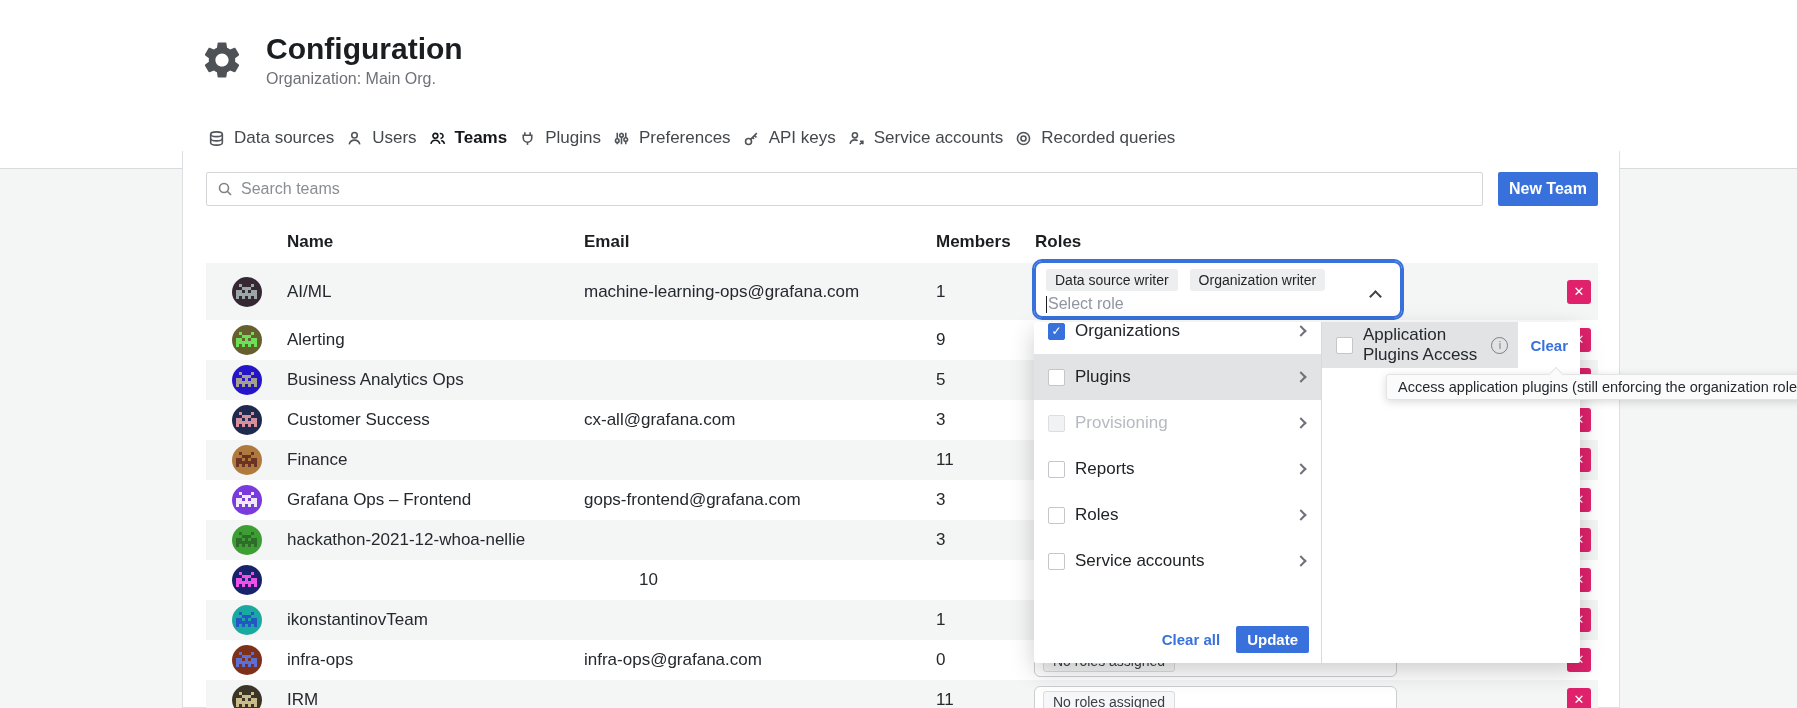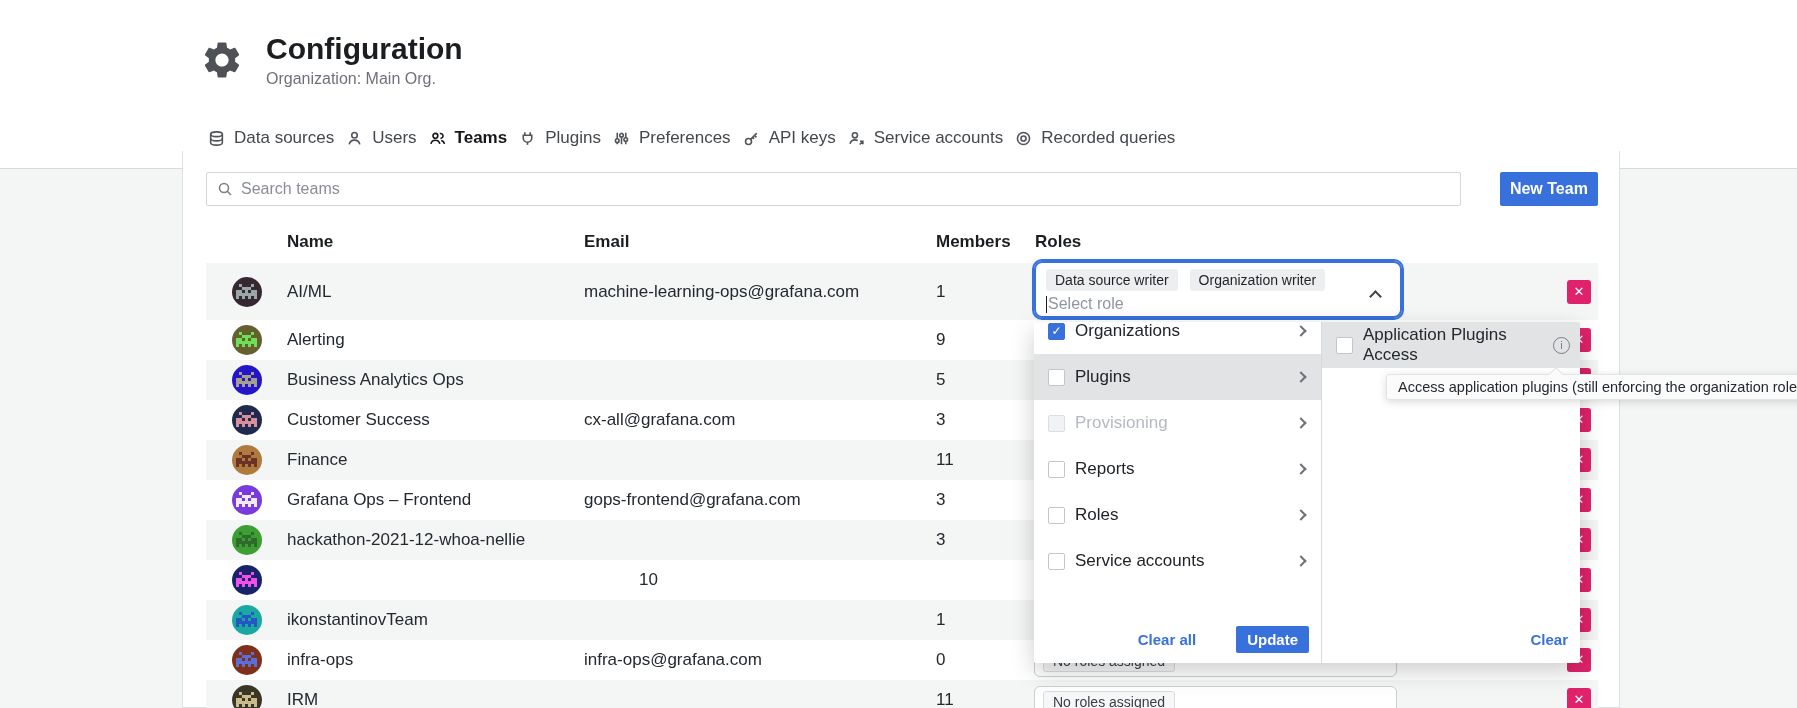--- a/index.html
+++ b/index.html
@@ -26,21 +26,21 @@
   
   .content-panel { position:absolute; left:182px; top:151px; width:1438px; height:557px;
     background:#ffffff; border:1px solid #dde0e3; border-top:none; z-index:1; }
   .toolbar { position:absolute; left:23px; top:21px; width:1392px; height:34px; display:flex; gap:15px; }
   .searchbox { width:1277px; height:34px; display:flex; align-items:center; gap:8px;
     border:1px solid #d4d6d9; border-radius:2px; padding:0 10px; background:#fff; }
   .searchbox input { border:none; outline:none; flex:1; font-size:16px;
     font-family:"Liberation Sans",sans-serif; color:#24292e; background:transparent; }
   .searchbox input::placeholder { color:#8a8e94; }
   .btn-primary { background:#3871dc; color:#fff; border:none; border-radius:2px;
-    font-weight:bold; font-size:16px; font-family:"Liberation Sans",sans-serif; cursor:pointer;margin-left:24px; }
+    font-weight:bold; font-size:16px; font-family:"Liberation Sans",sans-serif; cursor:pointer; }
   .newteam { width:100px; height:34px; }
 
   .thead { position:absolute; left:23px; top:81px; width:1392px; height:33px;
     display:flex; align-items:flex-start; font-weight:bold; font-size:17px; color:#1b1e21; }
   .rows  { position:absolute; left:23px; top:112px; width:1392px; }
   .trow { display:flex; align-items:center; height:40px; font-size:17px; }
   .trow.tall { height:57px; }
   .trow.stripe { background:#f4f5f5; }
   .c-avatar  { width:81px; display:flex; justify-content:center; }
   .c-name    { width:297px; }
@@ -87,21 +87,21 @@
   .checkbox.checked { background:#3871dc; border-color:#3871dc; color:#fff; }
   .checkbox.disabled { background:#f1f2f4; border-color:#dcdee1; }
   .chev-right { margin-left:auto; width:8px; height:8px; border-top:2px solid #6e7278;
     border-right:2px solid #6e7278; transform:rotate(45deg); flex:none; }
   .menu-footer { height:47px; display:flex; align-items:center; justify-content:flex-end;
     gap:16px; padding:0 12px; }
   .linkbtn { color:#3871dc; font-weight:bold; font-size:15px; background:none; border:none;
     font-family:"Liberation Sans",sans-serif; cursor:pointer; }
   .update-btn { font-size:15px; padding:5px 11px; }
 
-  .submenu-col { flex:1; display:flex; flex-direction:column; }
+  .submenu-col { flex:1; display:flex; flex-direction:row; }
   .submenu-item { height:46px; display:flex; align-items:center; padding:0 10px 0 14px;
     font-size:17px; background:#e2e3e5; cursor:pointer; }
   .info-icon { margin-left:auto; width:17px; height:17px; border:1.5px solid #7b7f86;
     border-radius:50%; color:#7b7f86; font-size:11px; line-height:14px; text-align:center;
     flex:none; cursor:pointer; }
 
   
   .tooltip { position:absolute; left:1386px; top:374px; z-index:30; background:#fbfbfc;
     border:1px solid #e3e4e6; border-radius:3px; box-shadow:0 2px 8px rgba(0,0,0,0.15);
     padding:4px 11px; font-size:14.5px; color:#24292e; white-space:nowrap; }

